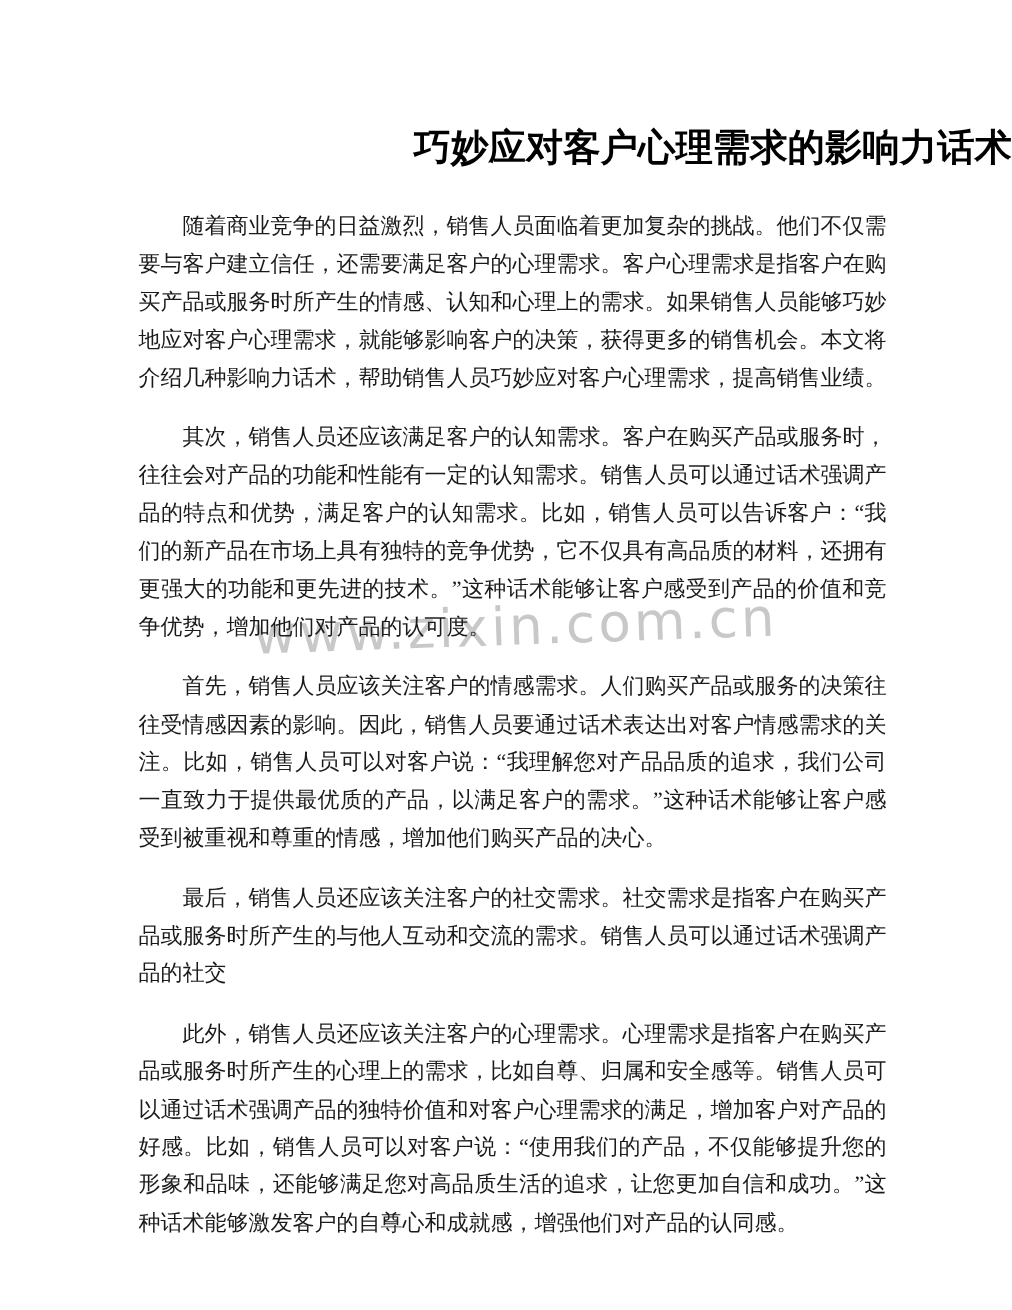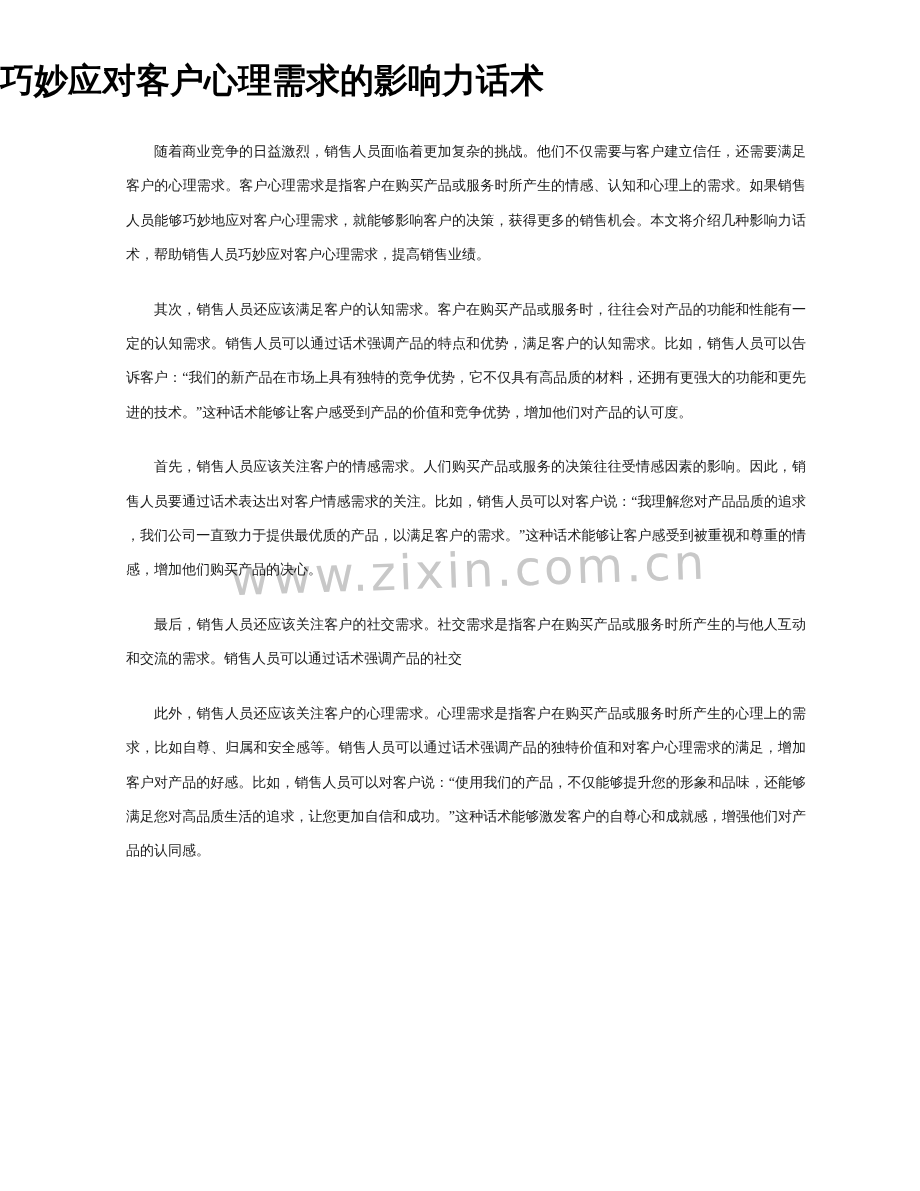--- a/index.html
+++ b/index.html
@@ -27,38 +27,38 @@
     color: var(--watermark-color, #c8c8c8);
     white-space: nowrap;
     transform: rotate(-2deg);
     transform-origin: center center;
     user-select: none;
   }
   .title {
     position: relative;
     z-index: 1;
     margin: 0;
-    padding-top: 55px;
-    text-align: left;
+    padding-top: 109px;
+    text-align: right;
     font-family: "Liberation Sans", "DejaVu Sans", sans-serif;
     font-weight: 700;
     font-size: 34px;
     line-height: 50px;
     color: var(--title-color, #000000);
   }
   .content {
     position: relative;
     z-index: 1;
     margin: 0 114px 0 126px;
     padding-top: 30px;
   }
   .content p {
     margin: 0 0 20px 0;
     font-family: "Liberation Serif", "DejaVu Serif", serif;
-    font-size: 14px;
+    font-size: 20px;
     line-height: 34.4px;
     color: var(--body-color, #1a1a1a);
     text-align: justify;
     text-indent: 2em;
     word-break: break-all;
     line-break: anywhere;
   }
 </style>
 </head>
 <body>

